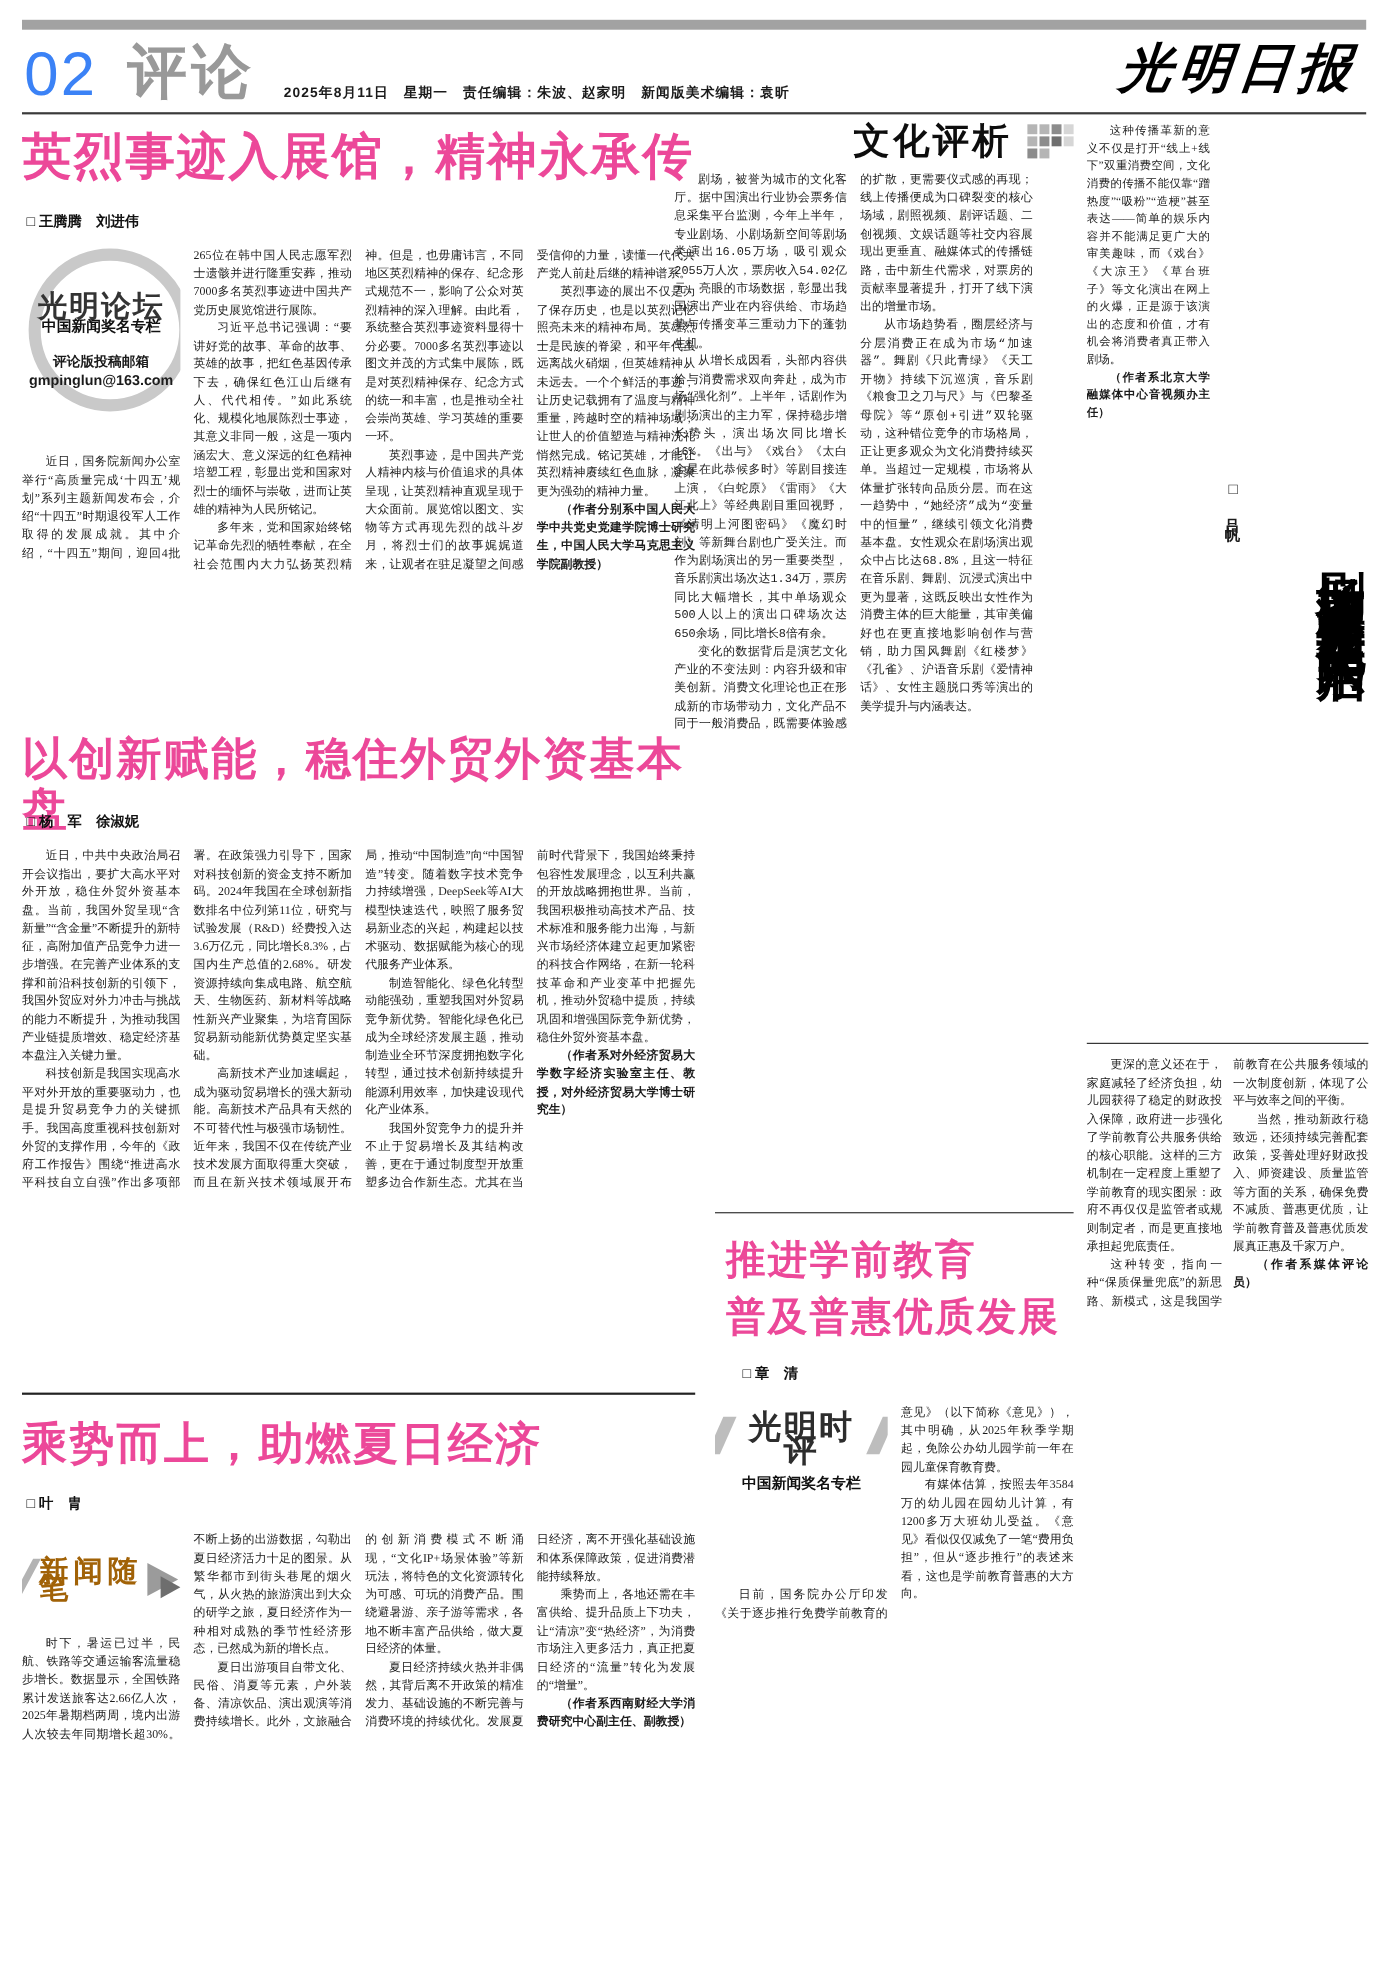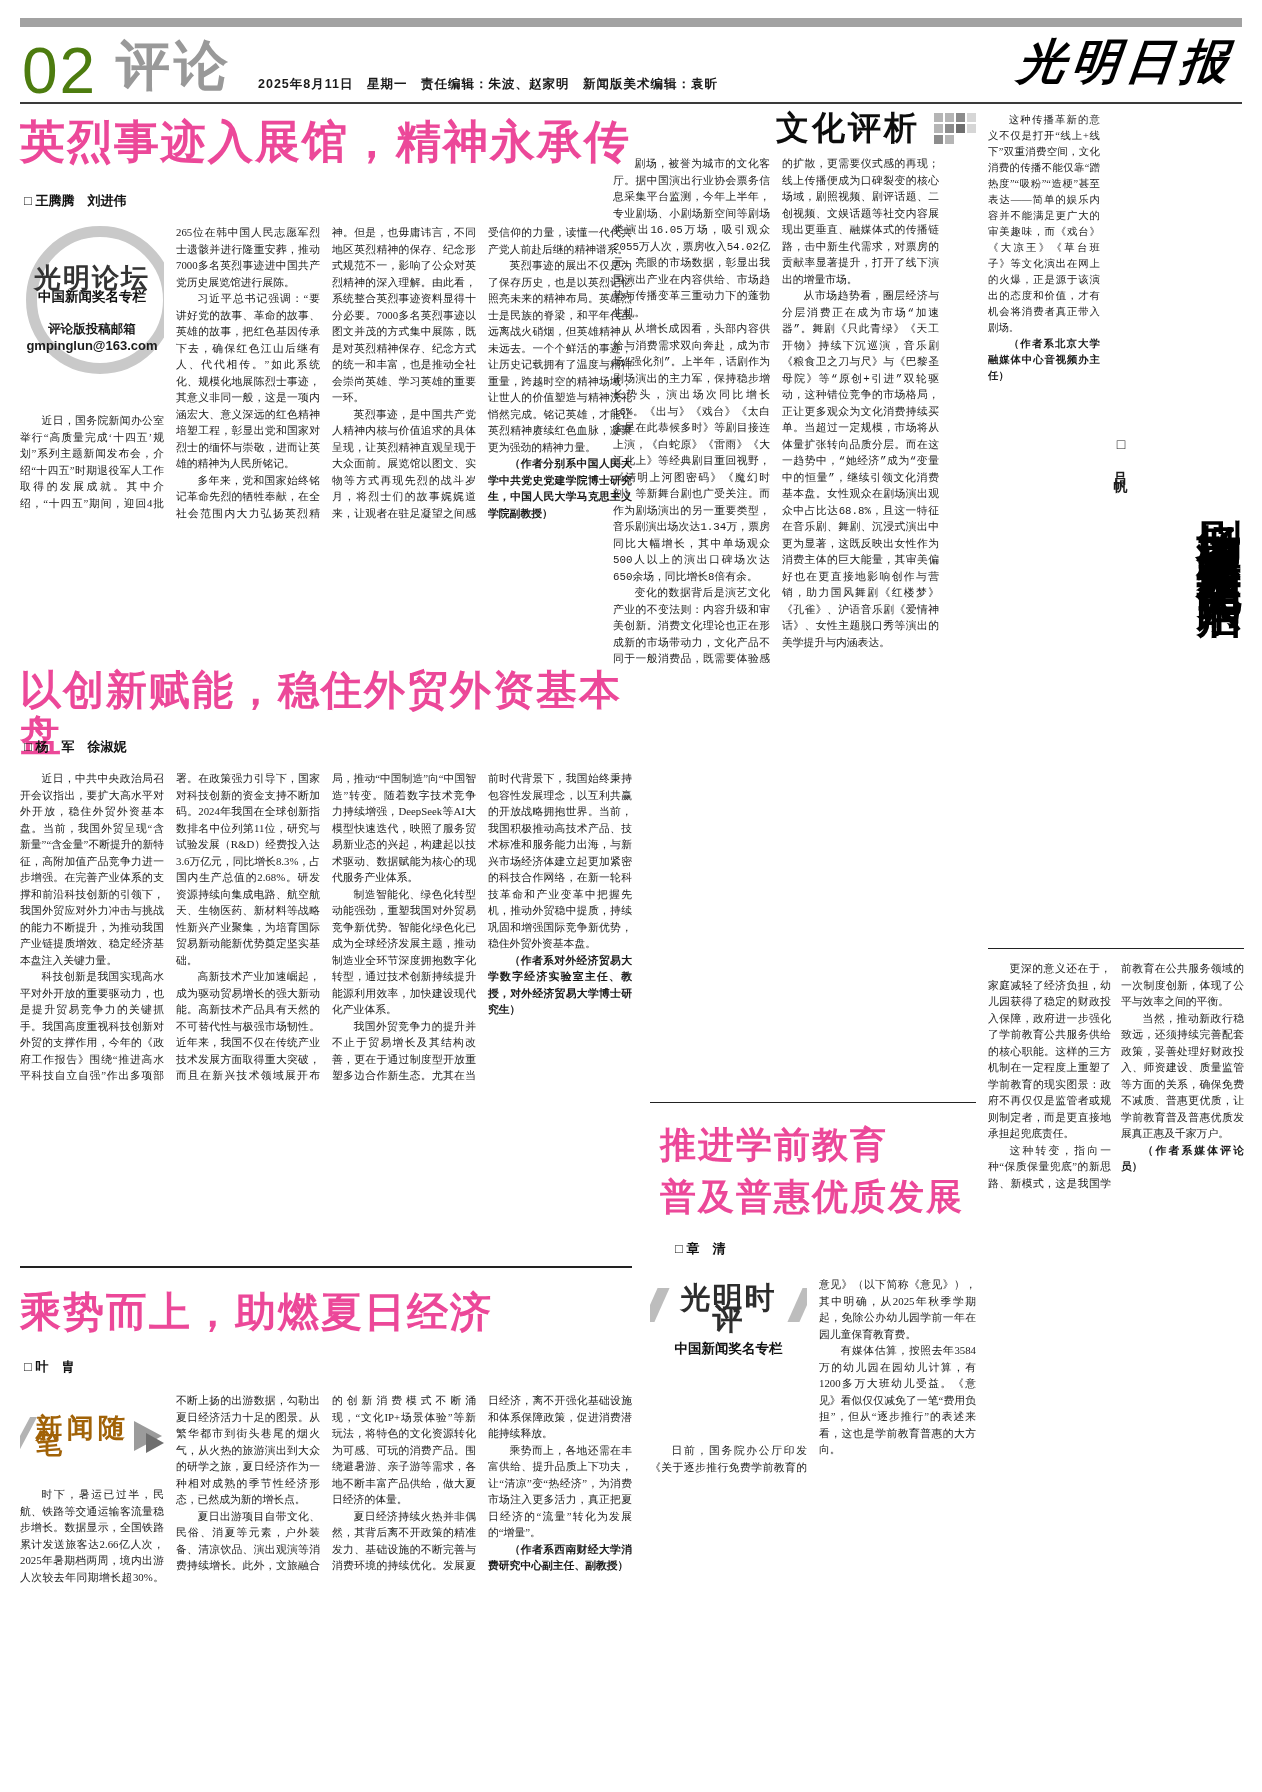--- a/index.html
+++ b/index.html
@@ -1,21 +1,21 @@
 <!DOCTYPE html>
 <html><head>
 <meta charset="utf-8">
 <style>
   html,body{margin:0;padding:0;background:#e9e9e9;}
   .page{position:relative;width:1262px;height:1792px;background:#ffffff;margin:0 auto;overflow:hidden;
         font-family:"Liberation Serif","DejaVu Serif",serif;color:#1c1c1c;}
   
   .top-bar{position:absolute;left:20px;top:18px;width:1222px;height:9px;background:#a2a2a2;}
   .page-num{position:absolute;left:22px;top:34px;font-family:"Liberation Sans",sans-serif;
-            font-size:64px;font-weight:400;color:#4d7c0f;letter-spacing:2px;}
+            font-size:56px;font-weight:400;color:#3b82f6;letter-spacing:2px;}
   .section-name{position:absolute;left:116px;top:30px;font-size:54px;font-weight:900;color:#999;
                 font-family:"Liberation Serif",serif;letter-spacing:4px;}
   .date-line{position:absolute;left:258px;top:76px;font-family:"Liberation Sans",sans-serif;
              font-size:12.5px;font-weight:700;color:#1a1a1a;letter-spacing:1px;}
   .masthead{position:absolute;right:28px;top:30px;font-size:48px;font-weight:700;font-style:italic;
             color:#000;letter-spacing:6px;transform:skewX(-6deg);}
   .header-rule{position:absolute;left:20px;top:102px;width:1222px;height:2px;background:#3a3a3a;}
   
   .headline{position:absolute;font-weight:900;color:#ec4899;letter-spacing:2px;line-height:1.1;
             font-family:"Liberation Serif","DejaVu Serif",serif;}

